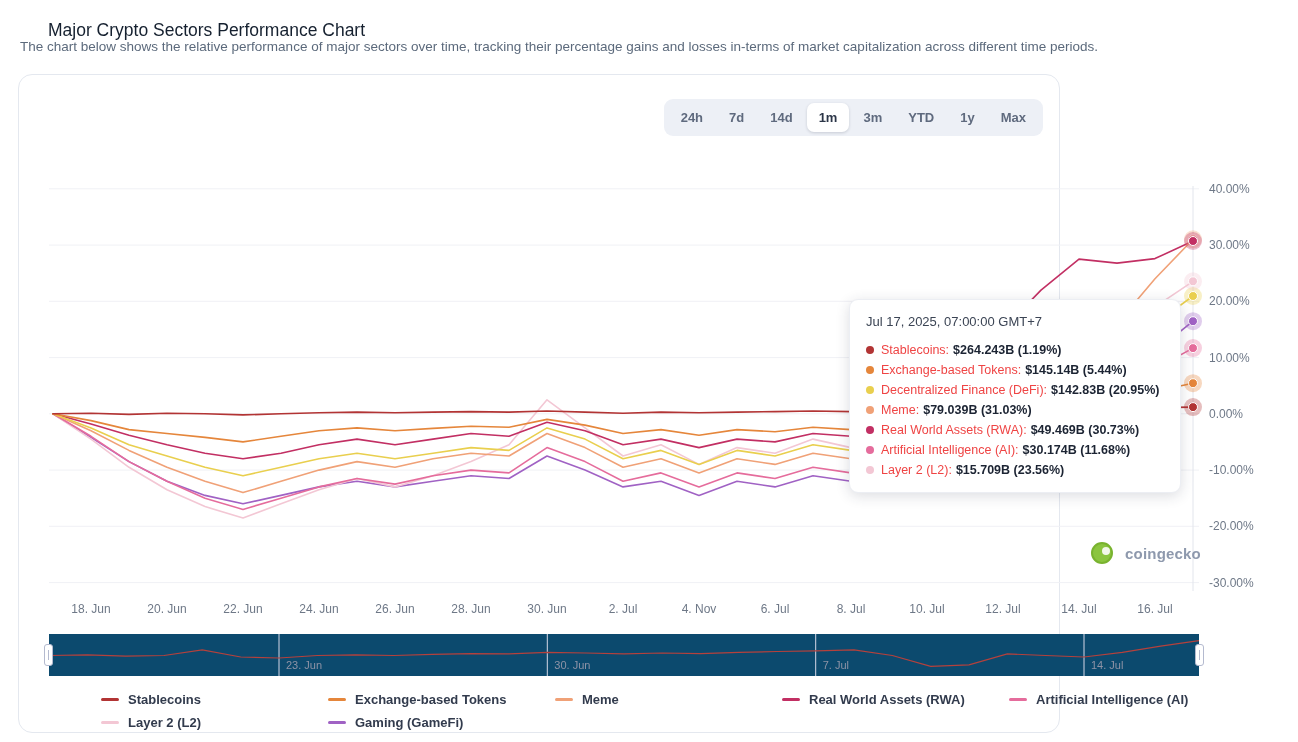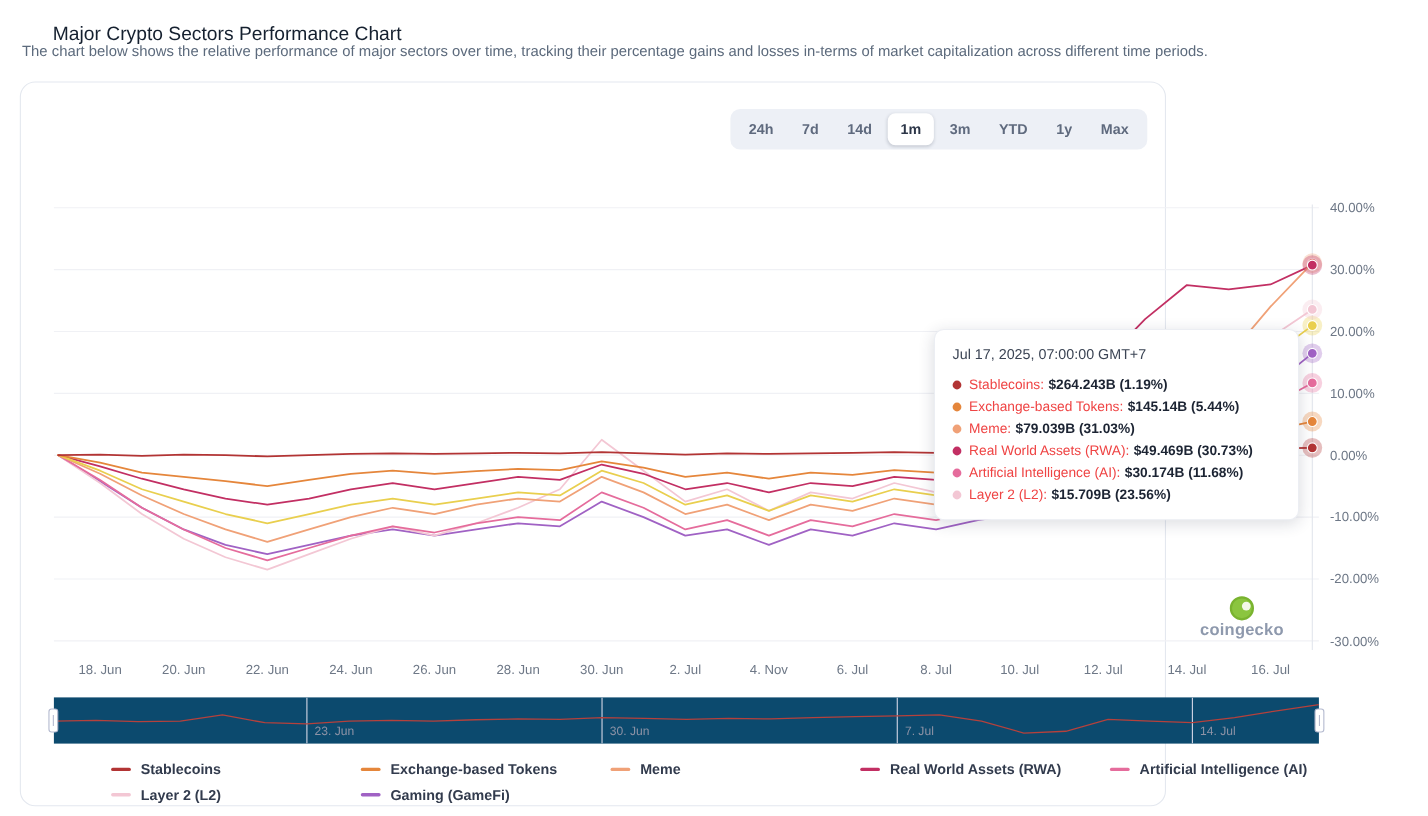--- a/index.html
+++ b/index.html
@@ -36,21 +36,21 @@
     position:absolute; left:800px; top:113px; width:332px; z-index:6;
     background:#ffffff; border:1px solid #eceef3; border-radius:9px;
     box-shadow:0 3px 14px rgba(35,45,70,.16); padding:14px 16px 12px 16px; pointer-events:none;
   }
   .tt-header { font-size:13px; color:#3b4454; margin-bottom:11px; }
   .tt-row { display:flex; align-items:center; height:20px; font-size:12.5px; white-space:nowrap; }
   .tt-dot { width:8px; height:8px; border-radius:50%; margin-right:7px; flex:0 0 auto; }
   .tt-name { color:#ef4444; margin-right:4px; }
   .tt-value { color:#1c2433; font-weight:700; }
   
-  .attribution { position:absolute; left:1042px; top:356px; display:flex; align-items:center; gap:0; z-index:4;flex-direction:column; }
+  .attribution { position:absolute; left:1042px; top:356px; display:flex; align-items:center; gap:12px; z-index:4; }
   .cg-circle { width:22px; height:22px; border-radius:50%; background:#8bc53f; position:relative; border:2px solid #79b32f; }
   .cg-circle::after { content:""; position:absolute; left:9px; top:3px; width:8px; height:8px; border-radius:50%; background:#f3f8ea; }
   .cg-text { font-size:15px; font-weight:700; color:#8e99ad; letter-spacing:.2px; }
   
   .navigator { position:absolute; left:30px; top:559px; width:1150px; height:42px; background:#0c4a6e; }
   .navigator svg { position:absolute; left:0; top:0; }
   .nav-label { position:absolute; top:25px; font-size:11px; color:#8e93a6; z-index:2; }
   .nav-handle {
     position:absolute; top:50%; transform:translateY(-50%); width:9px; height:22px;
     background:#fff; border:1px solid #b4bacf; border-radius:3px; z-index:3; cursor:ew-resize;
@@ -157,20 +157,25 @@
             <span class="tt-dot" style="background: rgb(178, 52, 52);"></span>
             <span class="tt-name">Stablecoins:</span>
             <span class="tt-value">$264.243B (1.19%)</span>
           </div>
           <div class="tt-row">
             <span class="tt-dot" style="background: rgb(229, 134, 59);"></span>
             <span class="tt-name">Exchange-based Tokens:</span>
             <span class="tt-value">$145.14B (5.44%)</span>
           </div>
           <div class="tt-row">
+            <span class="tt-dot" style="background: rgb(233, 207, 78);"></span>
+            <span class="tt-name">Decentralized Finance (DeFi):</span>
+            <span class="tt-value">$142.83B (20.95%)</span>
+          </div>
+          <div class="tt-row">
             <span class="tt-dot" style="background: rgb(240, 161, 119);"></span>
             <span class="tt-name">Meme:</span>
             <span class="tt-value">$79.039B (31.03%)</span>
           </div>
           <div class="tt-row">
             <span class="tt-dot" style="background: rgb(194, 47, 99);"></span>
             <span class="tt-name">Real World Assets (RWA):</span>
             <span class="tt-value">$49.469B (30.73%)</span>
           </div>
           <div class="tt-row">

